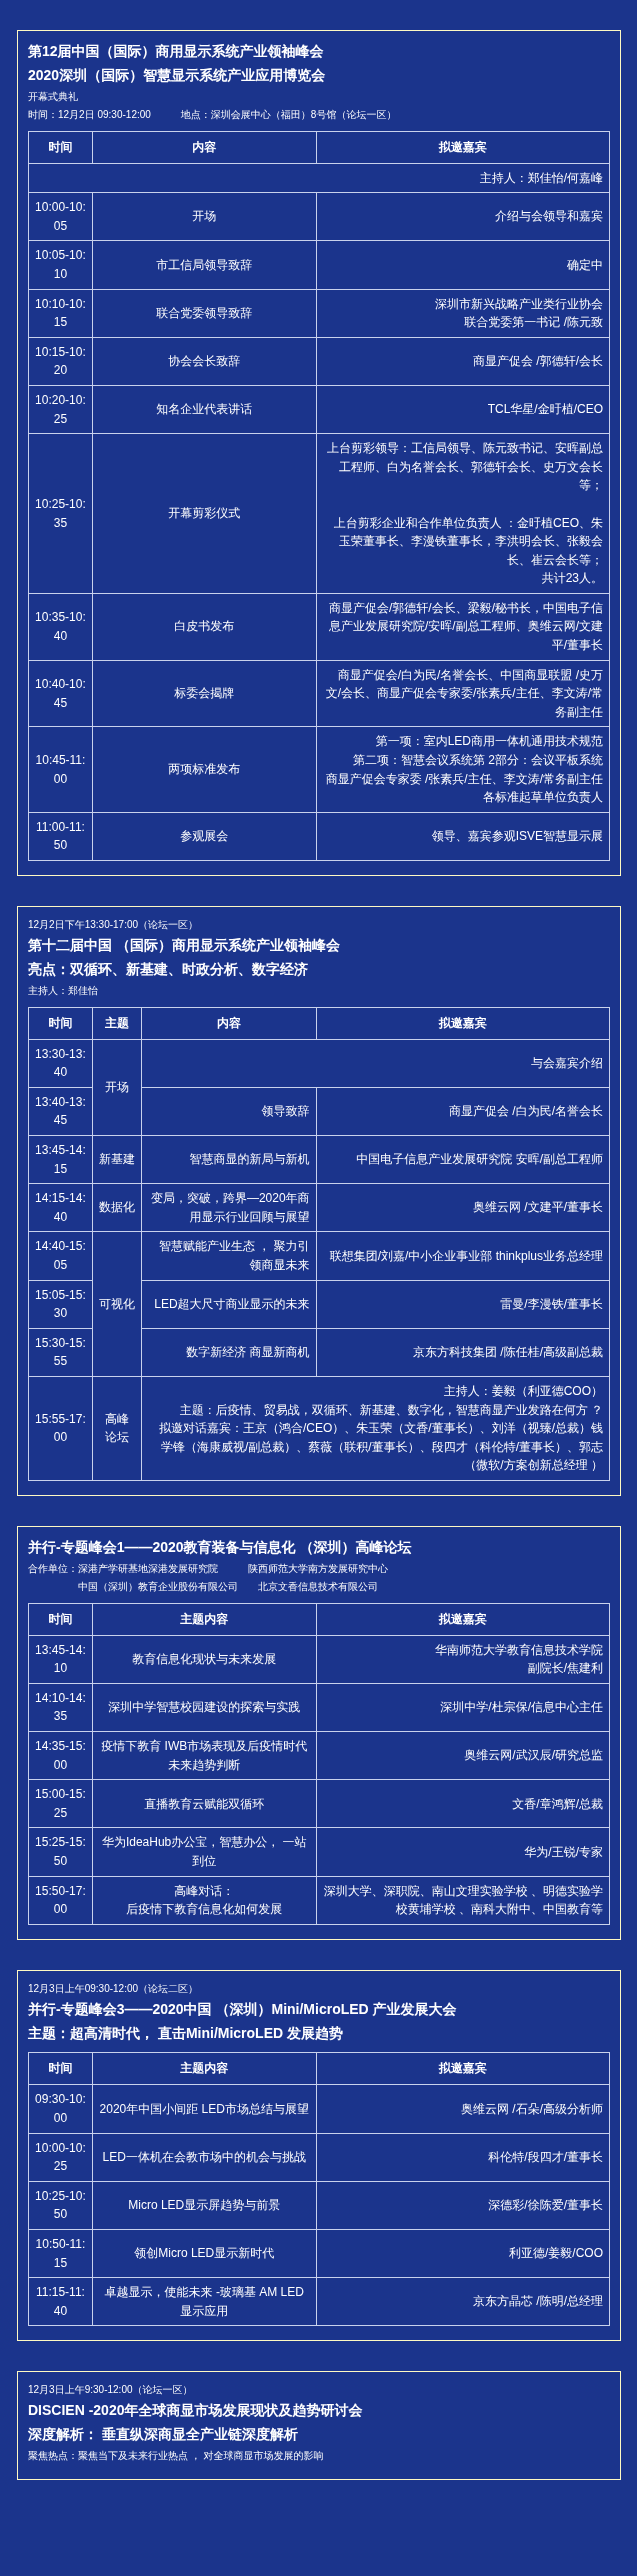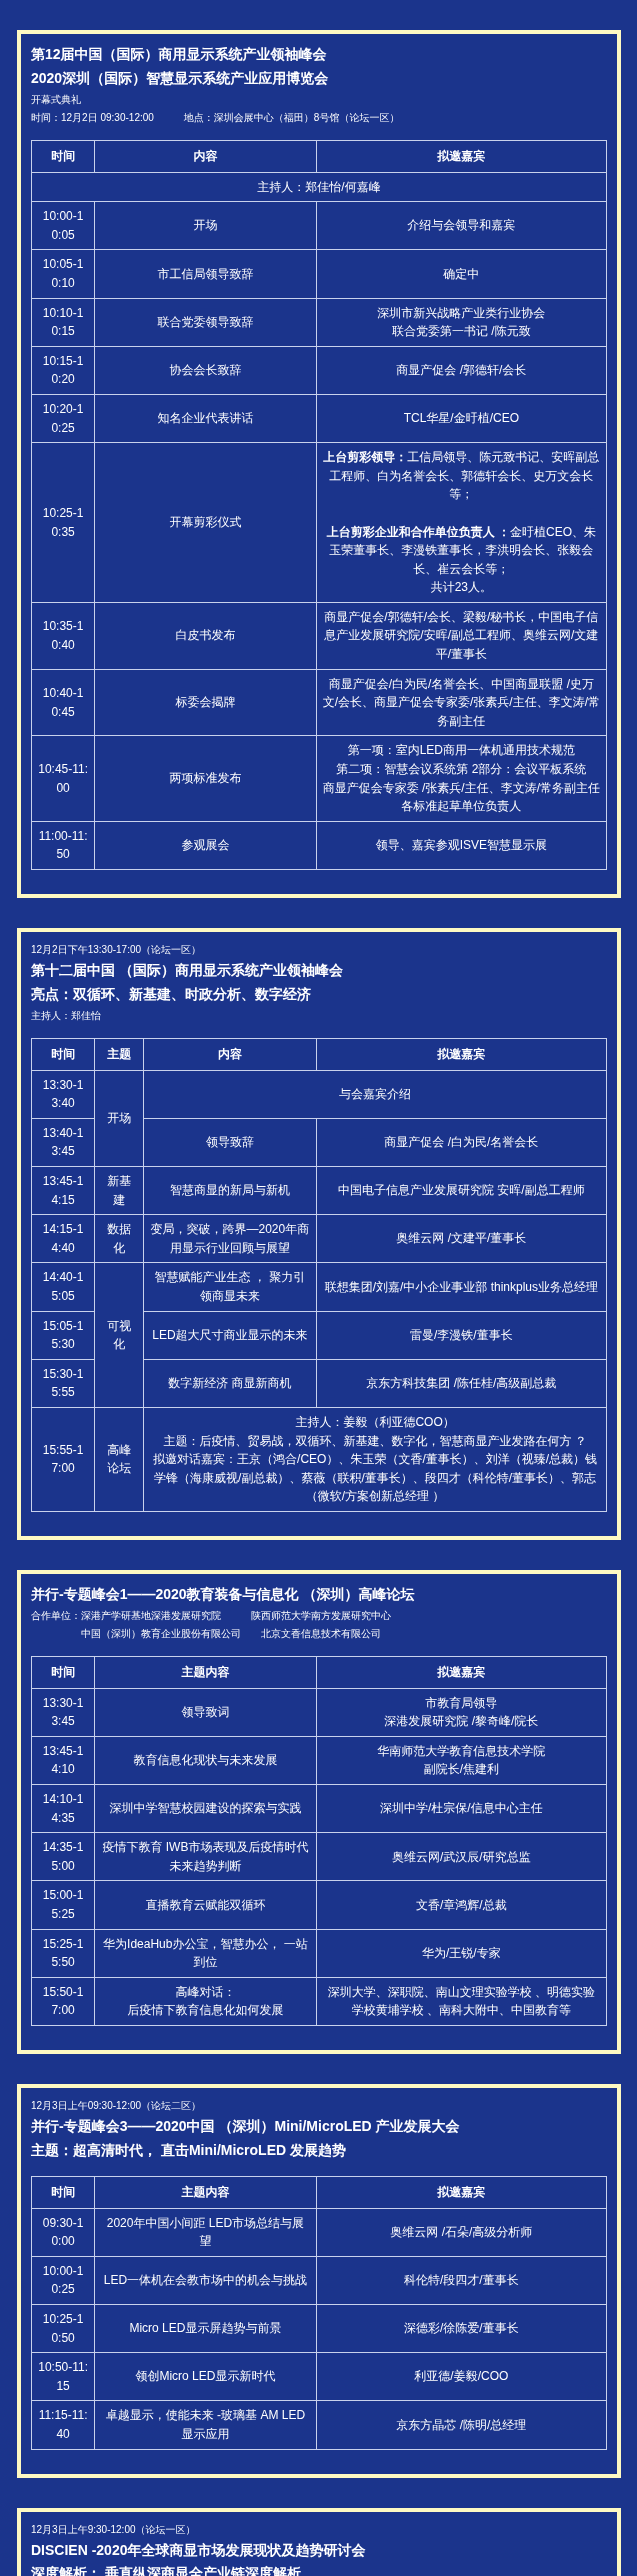--- a/index.html
+++ b/index.html
@@ -4,40 +4,40 @@
 <style>
   html,body{margin:0;padding:0;}
   body{
     width:638px;
     background:#1b348c;
     color:#ffffff;
     font-family:"Liberation Sans","DejaVu Sans",sans-serif;
   }
   .wrap{padding:30px 17px 6px 17px;}
   .section-box{
-    border:4px solid #fef9c3;
-    padding:9px 10px 24px 10px;
+    border:1px solid #fef9c3;
+    padding:9px 10px 14px 10px;
     margin-bottom:30px;
     background:#1b348c;
   }
   .hline{font-size:10px;line-height:1.8;white-space:pre-wrap;}
   .hline.b{font-weight:bold;font-size:14px;line-height:1.7;}
-  table.agenda{width:100%;border-collapse:collapse;margin-top:13px;table-layout:fixed;}
+  table.agenda{width:100%;border-collapse:collapse;margin-top:7px;table-layout:fixed;}
   table.agenda th,
   table.agenda td{
     border:1px solid #c9d2ec;
     font-size:12px;
     padding:5px 6px;
     vertical-align:middle;
     word-break:break-all;
   }
   table.agenda th{font-weight:bold;text-align:center;padding:7px 6px;}
   table.agenda td{text-align:center;line-height:1.55;}
-  table.agenda td.left{text-align:center;}
-  .b{font-weight:bold;}
+  table.agenda td.left{text-align:right;}
+  .b{font-weight:normal;}
 </style>
 </head>
 <body>
 
 <div class="wrap">
   <main>
       <section class="section-box">
         <div class="hline b">第12届中国（国际）商用显示系统产业领袖峰会</div>
         <div class="hline b">2020深圳（国际）智慧显示系统产业应用博览会</div>
         <div class="hline">开幕式典礼</div>
@@ -318,32 +318,20 @@
           <thead>
             <tr>
               <th>时间</th>
               <th>主题内容</th>
               <th>拟邀嘉宾</th>
             </tr>
           </thead>
           <tbody>
             <tr>
               <td>
-                <div>13:30-13:45</div>
-              </td>
-              <td>
-                <div>领导致词</div>
-              </td>
-              <td class="left">
-                <div>市教育局领导</div>
-                <div>深港发展研究院 /黎奇峰/院长</div>
-              </td>
-            </tr>
-            <tr>
-              <td>
                 <div>13:45-14:10</div>
               </td>
               <td>
                 <div>教育信息化现状与未来发展</div>
               </td>
               <td class="left">
                 <div>华南师范大学教育信息技术学院</div>
                 <div>副院长/焦建利</div>
               </td>
             </tr>

